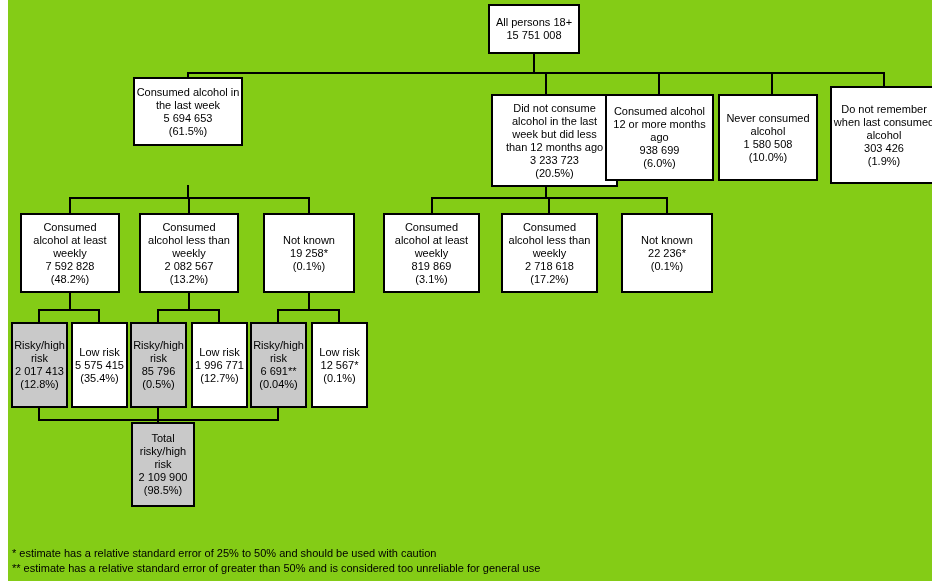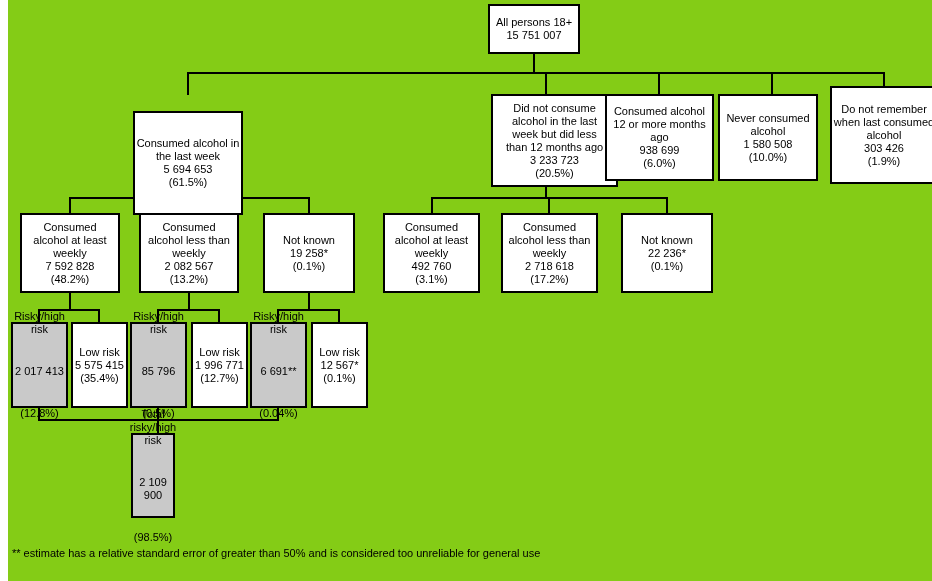--- a/index.html
+++ b/index.html
@@ -4,21 +4,21 @@
 <style>
   * { margin:0; padding:0; box-sizing:border-box; }
   html,body { background:#fff; }
   body { font-family:"Liberation Sans", sans-serif; color:#000; }
   .canvas { position:relative; width:932px; height:581px; background:#84cc16; overflow:hidden;margin-left:8px; }
   .node {
     position:absolute; border:2px solid var(--ln,#000); background:#fff;
     display:flex; flex-direction:column; align-items:center; justify-content:center;
     text-align:center; font-size:11px; line-height:13px;
   }
-  .node.hl { background:var(--hl,#c9c9c9);gap:29px; }
+  .node.hl { background:var(--hl,#c9c9c9); }
   .lbl { white-space:pre-line; }
   .conn { position:absolute; background:var(--ln,#000); }
   .footnotes { position:absolute; left:4px; top:546px; font-size:11px; line-height:15px; }
 </style>
 </head>
 <body>
 
 <div class="canvas">
 
   <div class="conn" style="left:525px;top:54px;width:2px;height:20px"></div>
@@ -57,24 +57,24 @@
   <div class="conn" style="left:330px;top:309px;width:2px;height:13px"></div>
 
   <div class="conn" style="left:30px;top:408px;width:2px;height:12px"></div>
   <div class="conn" style="left:149px;top:408px;width:2px;height:12px"></div>
   <div class="conn" style="left:269px;top:408px;width:2px;height:12px"></div>
   <div class="conn" style="left:30px;top:419px;width:241px;height:2px"></div>
   <div class="conn" style="left:149px;top:419px;width:2px;height:15px"></div>
 
   <div class="node" style="left:480px;top:4px;width:92px;height:50px">
     <div class="lbl">All persons 18+</div>
-    <div class="val">15 751 007</div>
+    <div class="val">15 751 008</div>
   </div>
 
-  <div class="node" style="left:125px;top:111px;width:110px;height:104px">
+  <div class="node" style="left:125px;top:77px;width:110px;height:69px">
     <div class="lbl">Consumed alcohol in
 the last week</div>
     <div class="val">5 694 653</div>
     <div class="pct">(61.5%)</div>
   </div>
   <div class="node" style="left:483px;top:94px;width:127px;height:93px">
     <div class="lbl">Did not consume
 alcohol in the last
 week but did less
 than 12 months ago</div>
@@ -119,21 +119,21 @@
   <div class="node" style="left:255px;top:213px;width:92px;height:80px">
     <div class="lbl">Not known</div>
     <div class="val">19 258*</div>
     <div class="pct">(0.1%)</div>
   </div>
 
   <div class="node" style="left:375px;top:213px;width:97px;height:80px">
     <div class="lbl">Consumed
 alcohol at least
 weekly</div>
-    <div class="val">492 760</div>
+    <div class="val">819 869</div>
     <div class="pct">(3.1%)</div>
   </div>
   <div class="node" style="left:493px;top:213px;width:97px;height:80px">
     <div class="lbl">Consumed
 alcohol less than
 weekly</div>
     <div class="val">2 718 618</div>
     <div class="pct">(17.2%)</div>
   </div>
   <div class="node" style="left:613px;top:213px;width:92px;height:80px">
@@ -169,25 +169,26 @@
 risk</div>
     <div class="val">6 691**</div>
     <div class="pct">(0.04%)</div>
   </div>
   <div class="node" style="left:303px;top:322px;width:57px;height:86px">
     <div class="lbl">Low risk</div>
     <div class="val">12 567*</div>
     <div class="pct">(0.1%)</div>
   </div>
 
-  <div class="node hl" style="left:123px;top:433px;width:44px;height:85px">
+  <div class="node hl" style="left:123px;top:422px;width:64px;height:85px">
     <div class="lbl">Total
 risky/high
 risk</div>
     <div class="val">2 109 900</div>
     <div class="pct">(98.5%)</div>
   </div>
 
   <div class="footnotes">
+    <div>* estimate has a relative standard error of 25% to 50% and should be used with caution</div>
     <div>** estimate has a relative standard error of greater than 50% and is considered too unreliable for general use</div>
   </div>
 
 </div>
 
 </body></html>

